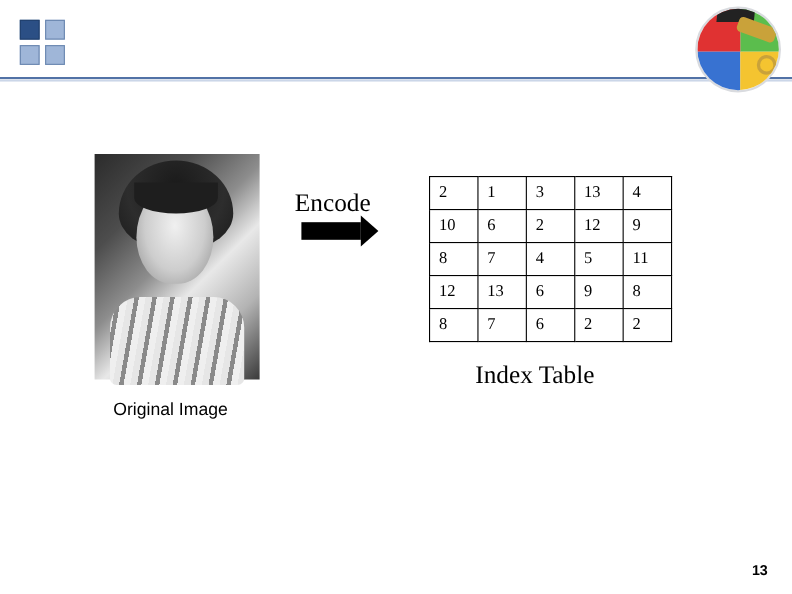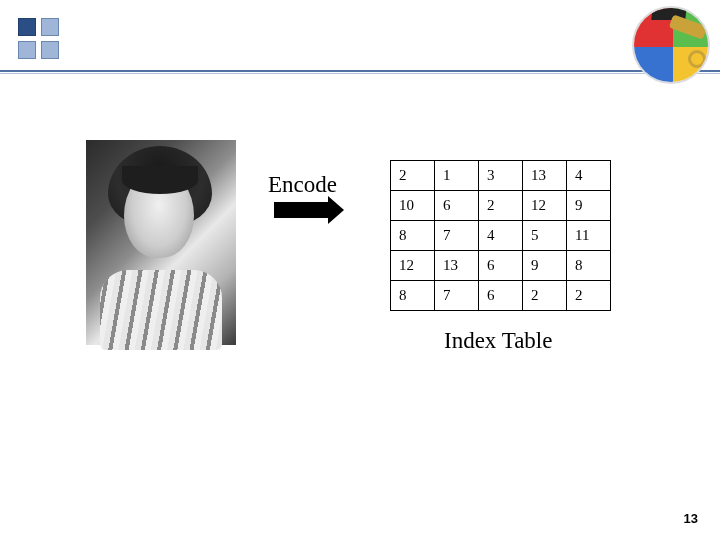--- a/index.html
+++ b/index.html
@@ -133,21 +133,21 @@
   }
   td {
     border: 1px solid #000;
     width: 44px; height: 30px;
     padding: 0 8px;
     text-align: left;
     vertical-align: middle;
   }
   .idx-caption {
     position: absolute;
-    left: 444px; top: 188px;
+    left: 432px; top: 188px;
     font-size: 23px;
   }
   .orig-caption {
     position: absolute;
     left: 103px; top: 224px;
     font-family: Arial, sans-serif;
     font-size: 16px;
   }
   .page-num {
     position: absolute;
@@ -225,15 +225,16 @@
           <td>8</td>
           <td>7</td>
           <td>6</td>
           <td>2</td>
           <td>2</td>
         </tr>
   </tbody>
     </table>
 
   <div class="idx-caption">Index Table</div>
+  <div class="orig-caption">Original Image</div>
 </div>
 
 <div class="page-num">13</div>
 
 </body></html>

